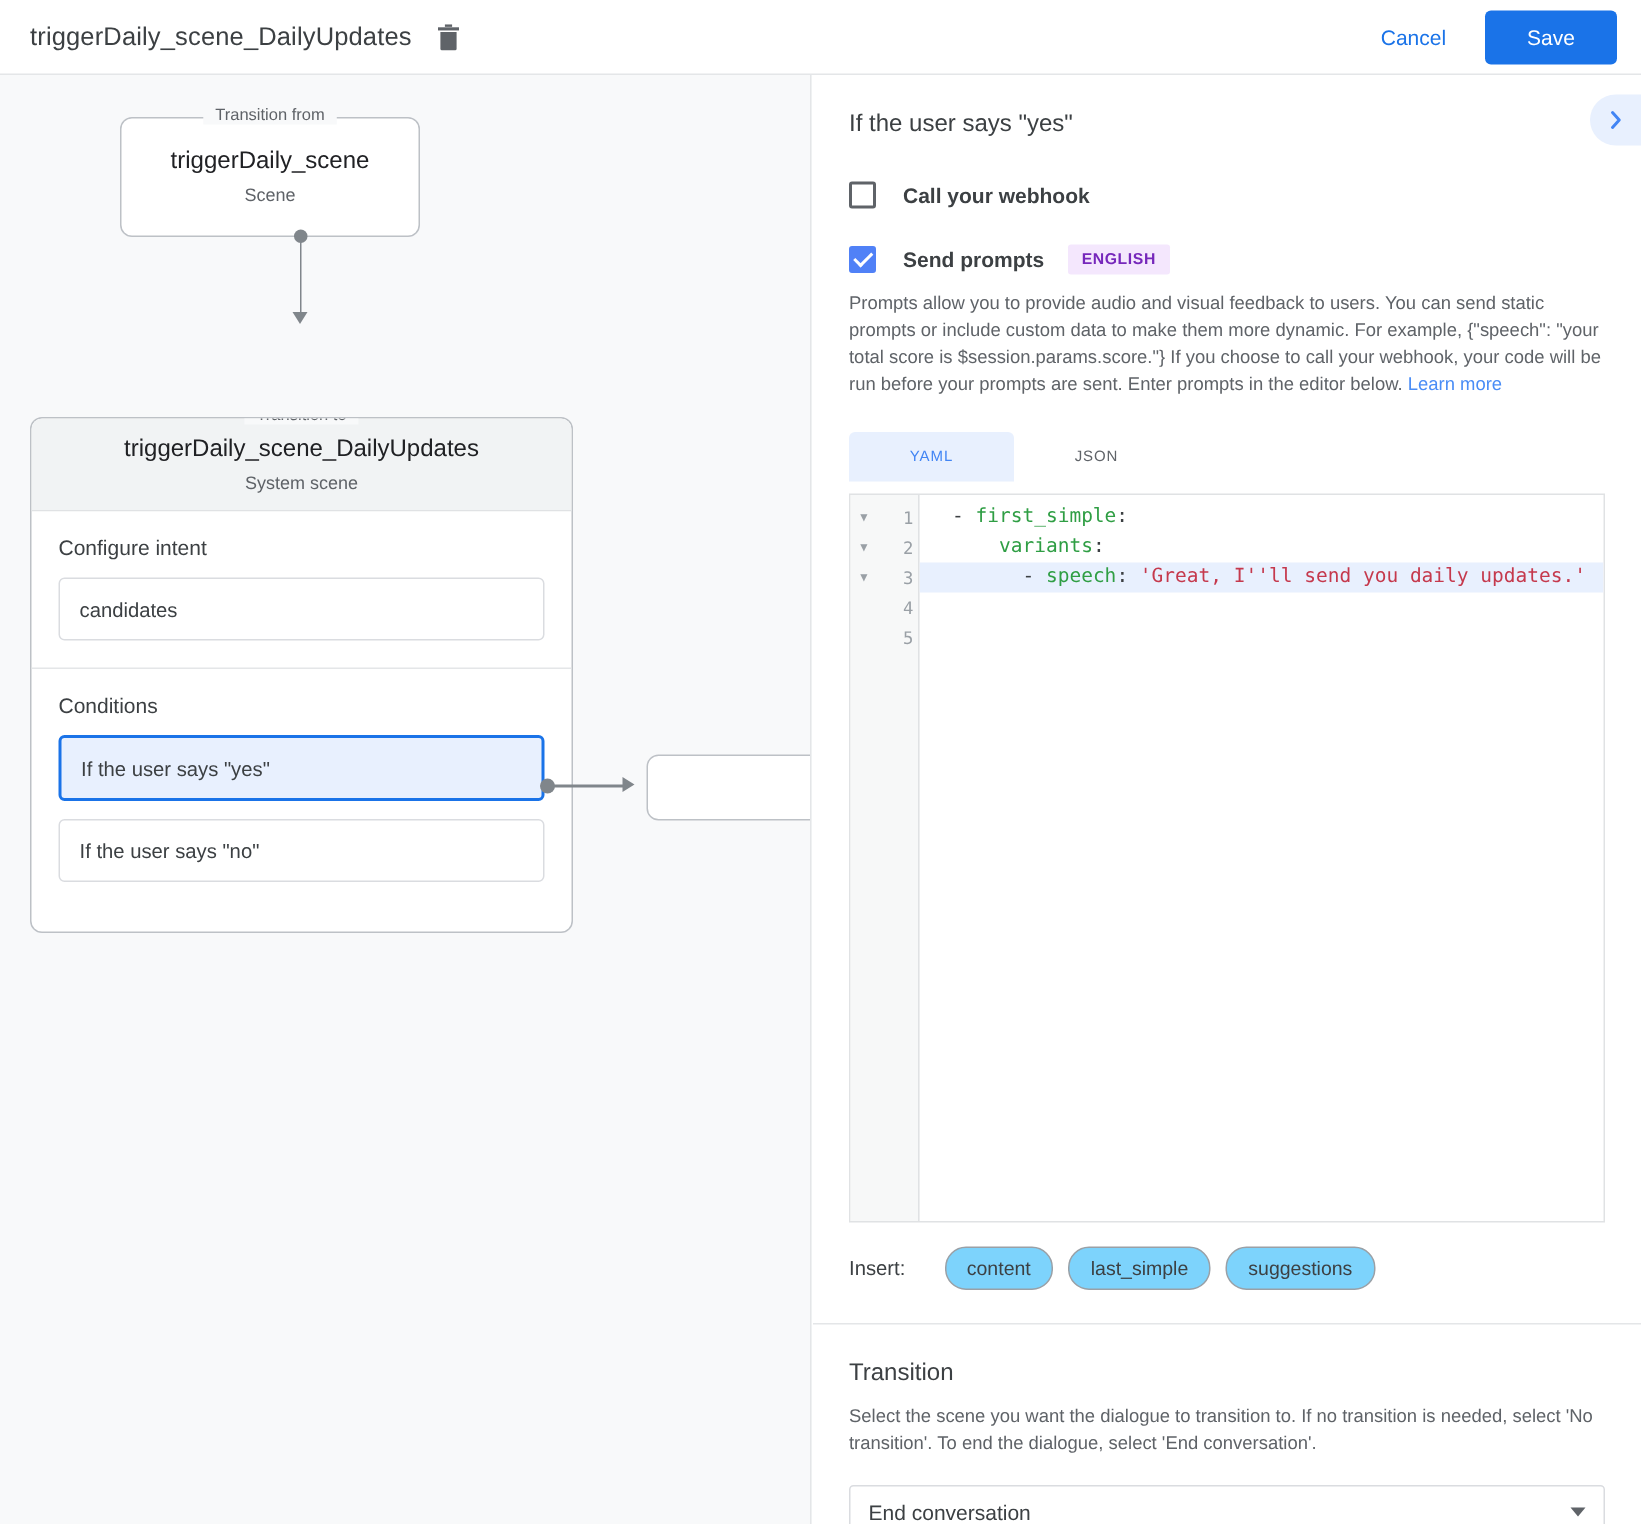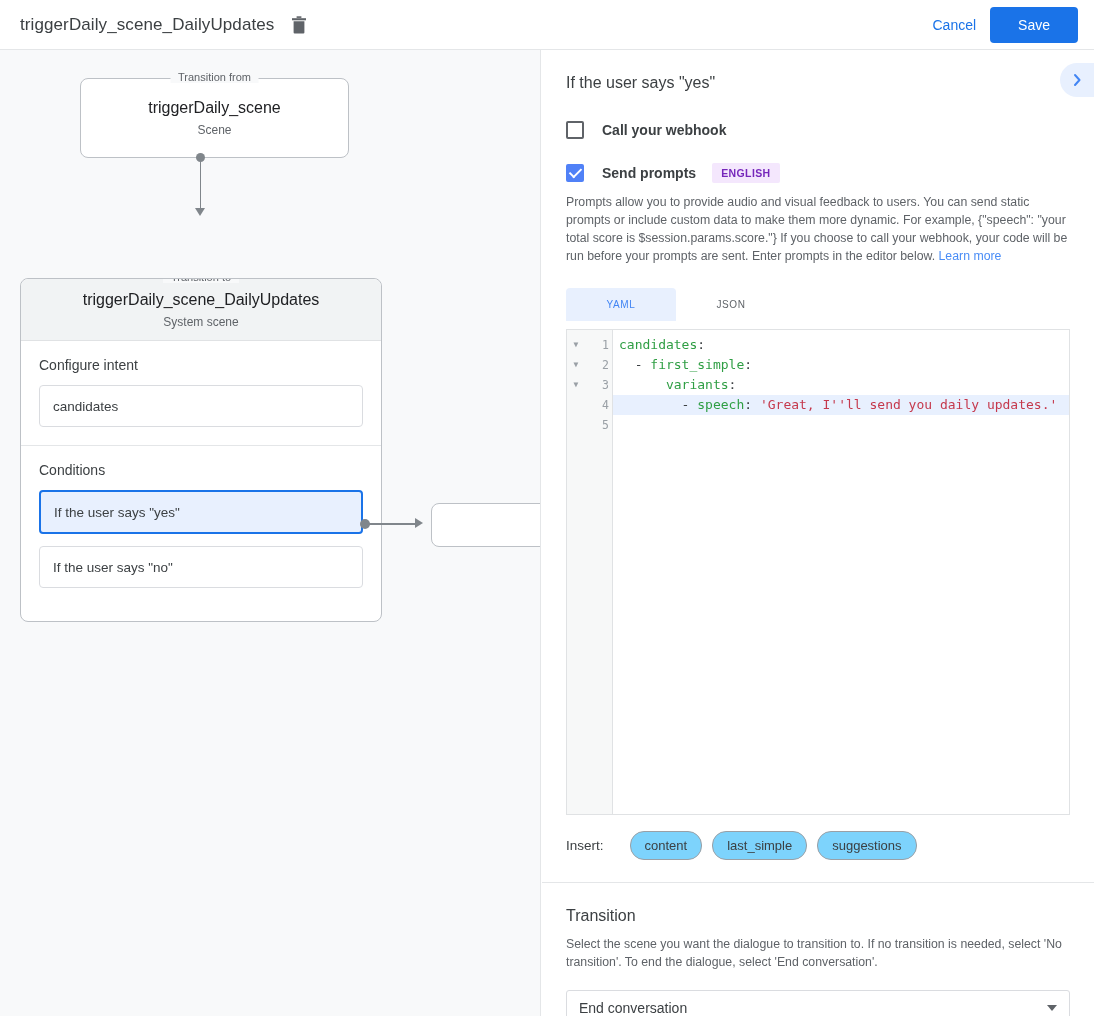--- a/index.html
+++ b/index.html
@@ -26,21 +26,21 @@
     letter-spacing: 0.1px;
   }
   .trash-btn {
     margin-left: 14px;
     width: 22px; height: 22px;
     display: flex; align-items: center; justify-content: center;
     cursor: pointer;
   }
   .topbar-right {
     margin-left: auto;
-    display: flex; gap: 0;
+    display: flex; gap: 12px;
     margin-right: 16px;
   }
   .cancel-btn {
     color: #1a73e8;
     font-size: 14px;
     font-weight: 500;
     padding: 8px 14px;
     border-radius: 4px;
     background: transparent;
     border: none;
@@ -81,21 +81,21 @@
     padding: 0 8px;
     font-size: 11px;
     color: #5f6368;
     left: 50%;
     transform: translateX(-50%);
     white-space: nowrap;
   }
 
   
   #node-from {
-    left: 80px; top: 28px; width: 269px; height: 80px;
+    left: 80px; top: 28px; width: 200px; height: 80px;
     display: flex; flex-direction: column;
     align-items: center; justify-content: center;
   }
   .node-title { font-size: 16px; color: #202124; }
   .node-sub { font-size: 12px; color: #5f6368; margin-top: 6px; }
 
   
   .conn-dot {
     position: absolute;
     width: 9px; height: 9px;
@@ -477,21 +477,20 @@
           <div class="gutter-row">
             <span class="fold"></span>
             <span class="lnum">4</span>
           </div>
           <div class="gutter-row">
             <span class="fold"></span>
             <span class="lnum">5</span>
           </div>
         </div>
       <div class="code-area" id="code-area">
-          <div class="code-row"><span class="tok-key">candidates</span><span class="tok-punc">:</span></div>
           <div class="code-row"><span class="tok-plain">  - </span><span class="tok-key">first_simple</span><span class="tok-punc">:</span></div>
           <div class="code-row"><span class="tok-plain">      </span><span class="tok-key">variants</span><span class="tok-punc">:</span></div>
           <div class="code-row hl"><span class="tok-plain">        - </span><span class="tok-key">speech</span><span class="tok-punc">: </span><span class="tok-str">'Great, I''ll send you daily updates.'</span></div>
           <div class="code-row"> </div>
         </div>
     </div>
 
     <div class="insert-row">
       <div class="insert-label">Insert:</div>
       <div class="chip">content</div>

